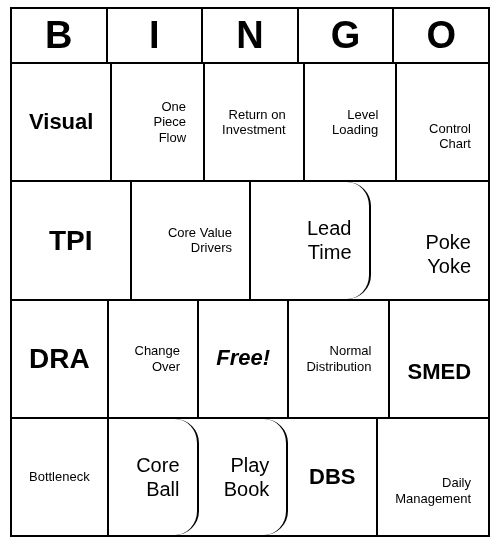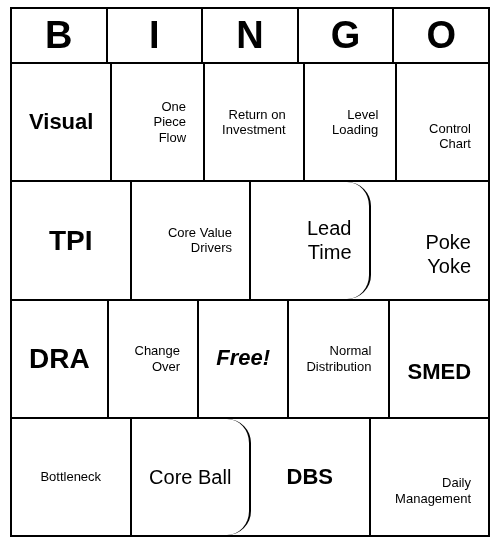--- a/index.html
+++ b/index.html
@@ -131,17 +131,18 @@
       <div class="bingo-row">
         <div class="bingo-cell xlarge">DRA</div>
         <div class="bingo-cell">Change Over</div>
         <div class="bingo-cell free">Free!</div>
         <div class="bingo-cell">Normal Distribution</div>
         <div class="bingo-cell large">SMED</div>
       </div>
       <div class="bingo-row">
         <div class="bingo-cell">Bottleneck</div>
         <div class="bingo-cell medium">Core Ball</div>
+        <div class="bingo-cell medium">Play Book</div>
         <div class="bingo-cell large">DBS</div>
         <div class="bingo-cell">Daily Management</div>
       </div>
     </div>
 </div>
 
 </body></html>

